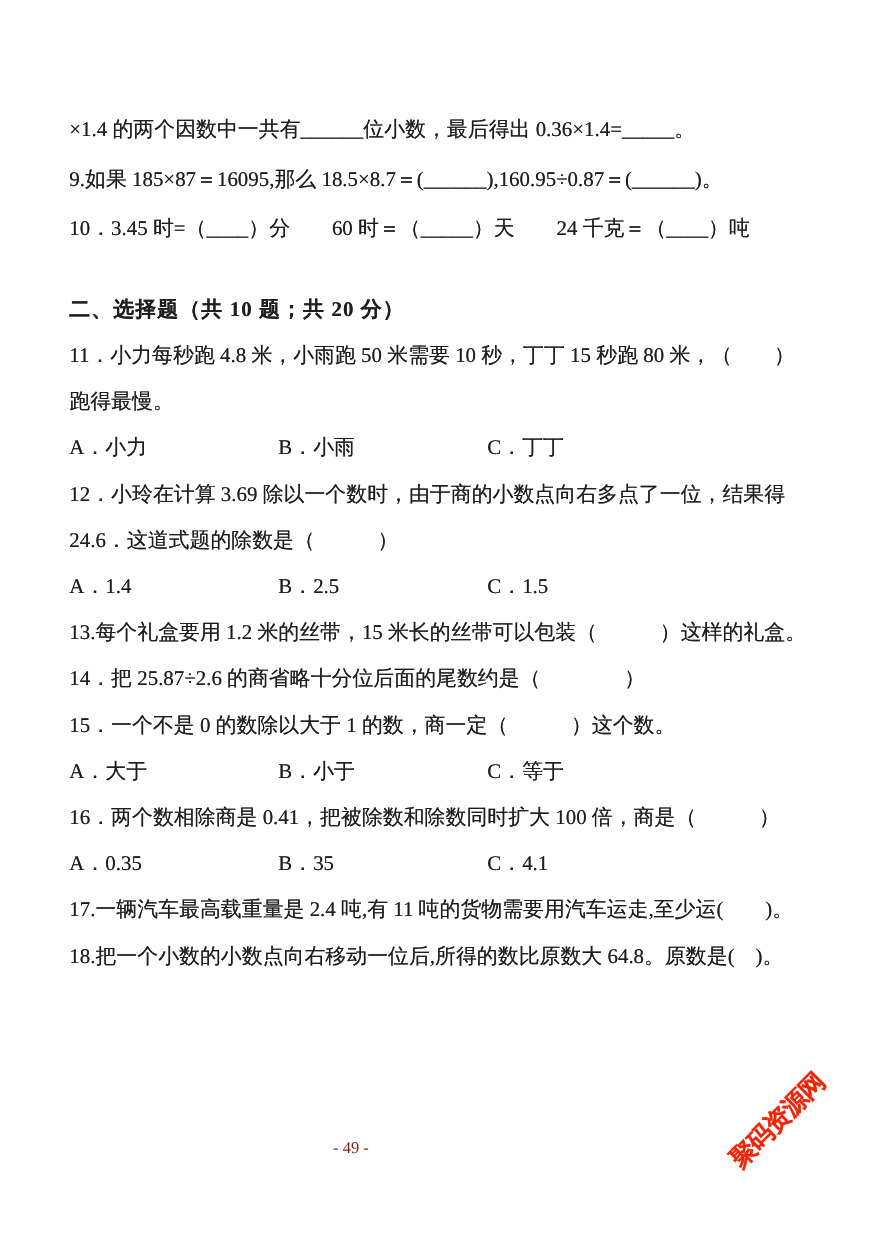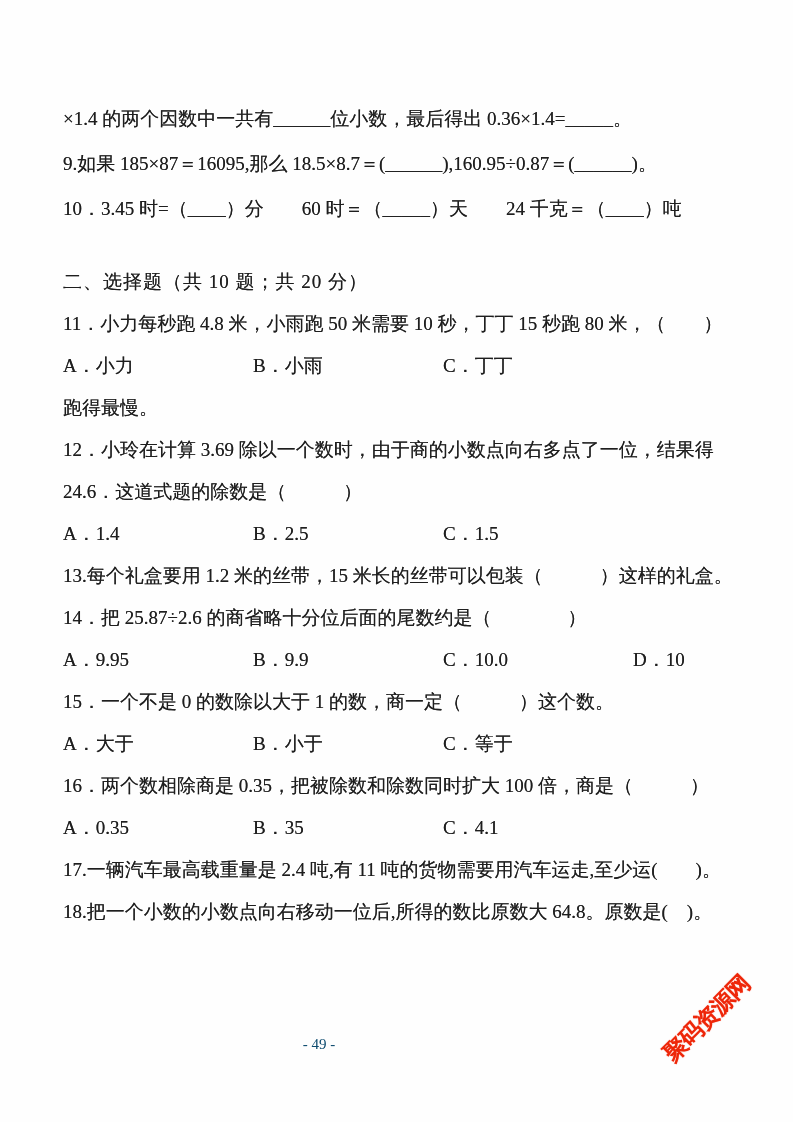--- a/index.html
+++ b/index.html
@@ -30,39 +30,39 @@
   .line {
     line-height: 42px;
     height: 42px;
     white-space: nowrap;
   }
   .intro {
     line-height: 45px;
     height: 45px;
   }
   .header {
-    font-weight: normal;
+    font-weight: bold;
     margin-top: 30px;
     letter-spacing: 1px;
   }
   .options .opt {
     display: inline-block;
     min-width: 190px;
   }
   .options .opt:last-child {
     min-width: 0;
   }
   .footer {
     position: absolute;
     top: 1036px;
     left: 0;
     width: 100%;
     text-align: center;
     font-size: 15px;
-    color: #0c4a6e;
+    color: #7f1d1d;
   }
   .watermark {
     position: absolute;
     left: 668px;
     top: 1042px;
     transform: rotate(-45deg);
     transform-origin: left center;
     font-size: 23px;
     font-weight: bold;
     letter-spacing: -1px;
@@ -74,30 +74,29 @@
 </head>
 <body style="background: rgb(254, 254, 254); color: rgb(30, 30, 30);">
 
 <div class="page">
   <div class="content">
       <div class="line intro">×1.4 的两个因数中一共有______位小数，最后得出 0.36×1.4=_____。</div>
       <div class="line intro">9.如果 185×87＝16095,那么 18.5×8.7＝(______),160.95÷0.87＝(______)。</div>
       <div class="line intro">10．3.45 时=（____）分　　60 时＝（_____）天　　24 千克＝（____）吨</div>
       <div class="line header">二、选择题（共 10 题；共 20 分）</div>
       <div class="line">11．小力每秒跑 4.8 米，小雨跑 50 米需要 10 秒，丁丁 15 秒跑 80 米，（　　）</div>
+      <div class="line">跑得最慢。</div>
       <div class="line options"><span class="opt">A．小力</span><span class="opt">B．小雨</span><span class="opt">C．丁丁</span></div>
-      <div class="line">跑得最慢。</div>
       <div class="line">12．小玲在计算 3.69 除以一个数时，由于商的小数点向右多点了一位，结果得</div>
       <div class="line">24.6．这道式题的除数是（　　　）</div>
       <div class="line options"><span class="opt">A．1.4</span><span class="opt">B．2.5</span><span class="opt">C．1.5</span></div>
       <div class="line">13.每个礼盒要用 1.2 米的丝带，15 米长的丝带可以包装（　　　）这样的礼盒。</div>
       <div class="line">14．把 25.87÷2.6 的商省略十分位后面的尾数约是（　　　　）</div>
-      <div class="line options"><span class="opt">A．9.95</span><span class="opt">B．9.9</span><span class="opt">C．10.0</span><span class="opt">D．10</span></div>
       <div class="line">15．一个不是 0 的数除以大于 1 的数，商一定（　　　）这个数。</div>
       <div class="line options"><span class="opt">A．大于</span><span class="opt">B．小于</span><span class="opt">C．等于</span></div>
-      <div class="line">16．两个数相除商是 0.35，把被除数和除数同时扩大 100 倍，商是（　　　）</div>
+      <div class="line">16．两个数相除商是 0.41，把被除数和除数同时扩大 100 倍，商是（　　　）</div>
       <div class="line options"><span class="opt">A．0.35</span><span class="opt">B．35</span><span class="opt">C．4.1</span></div>
       <div class="line">17.一辆汽车最高载重量是 2.4 吨,有 11 吨的货物需要用汽车运走,至少运(　　)。</div>
       <div class="line">18.把一个小数的小数点向右移动一位后,所得的数比原数大 64.8。原数是(　)。</div>
     </div>
   <div class="footer">- 49 -</div>
   <div class="watermark" style="color: rgb(238, 38, 9);">聚码资源网</div>
 </div>
 
 </body></html>

